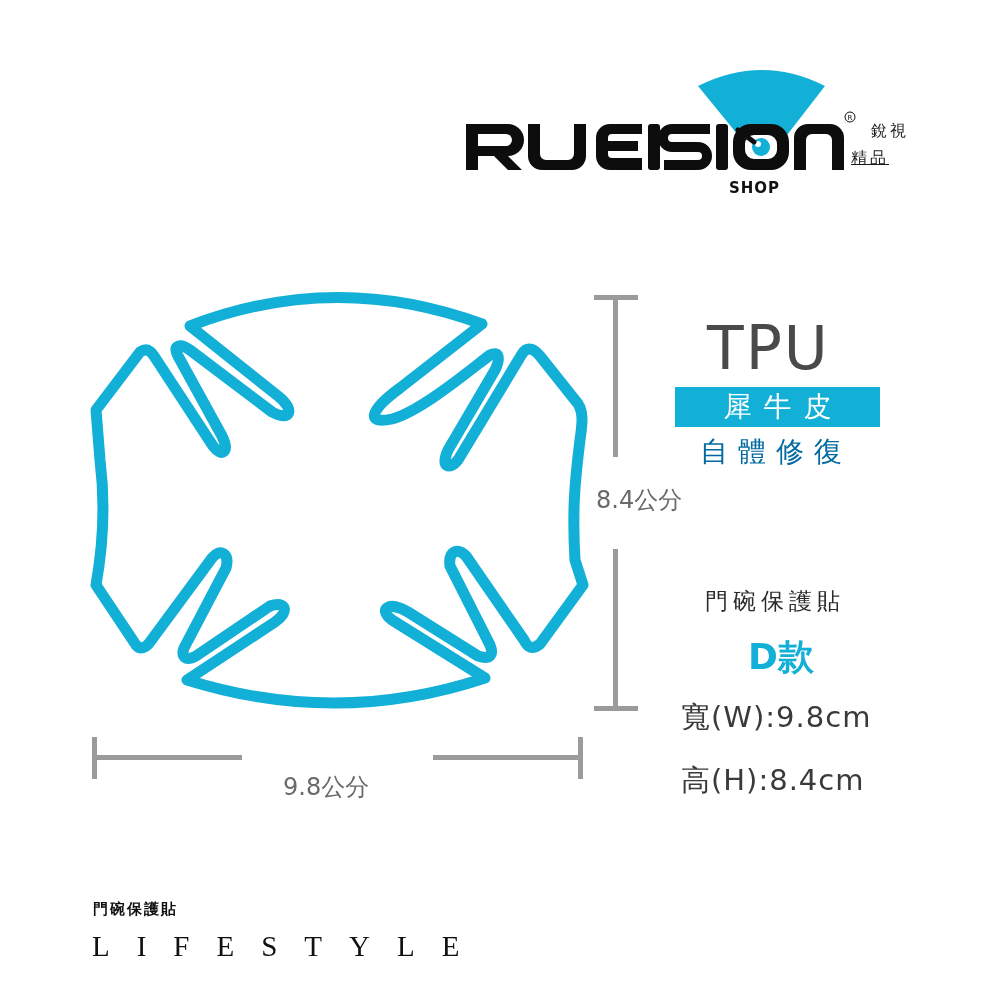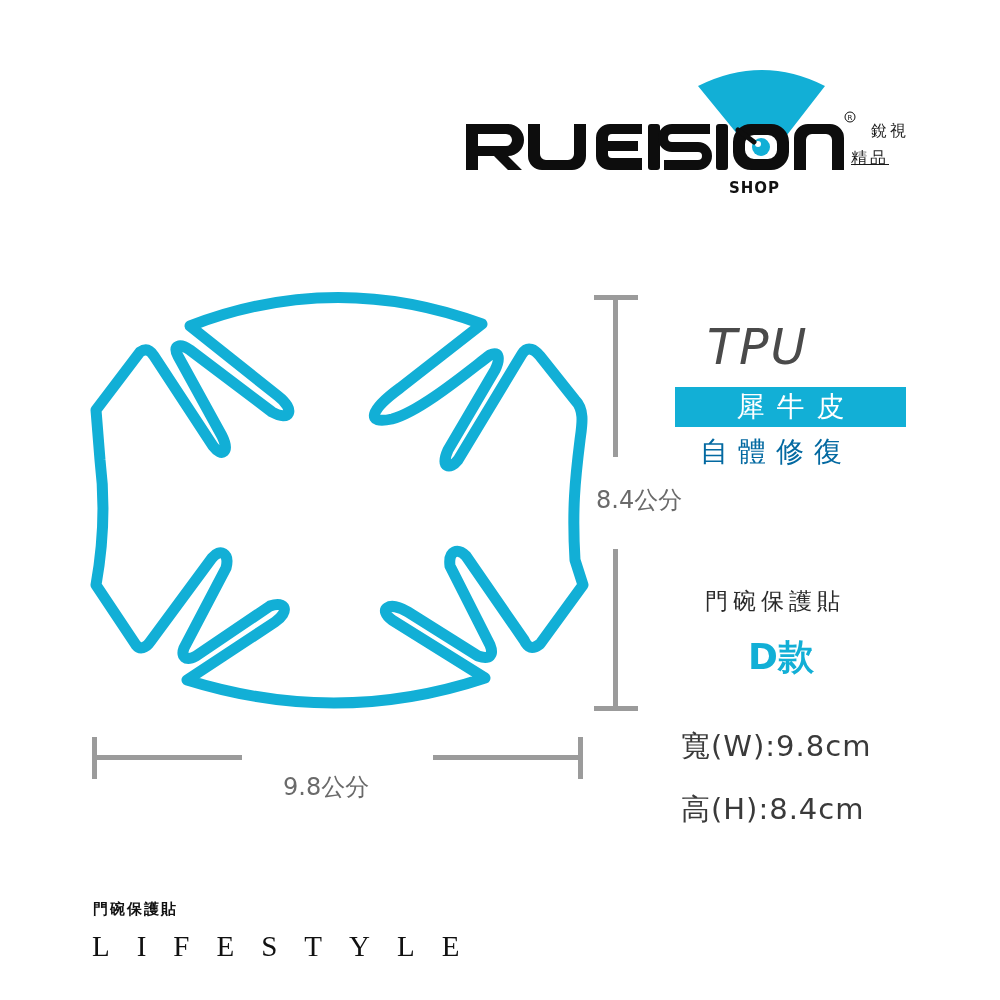--- a/index.html
+++ b/index.html
@@ -27,44 +27,43 @@
 
   
   .dim-color { background: #9b9b9b; }
   .dim-label {
     position: absolute; color: #6a6a6a; font-size: 24px; font-family: "DejaVu Sans", sans-serif;
     white-space: nowrap;
   }
 
   
   .tpu {
-    position: absolute; left: 707px; top: 312px; font-size: 49px; color: #4a4a4a;
-    font-family: "DejaVu Sans", sans-serif; letter-spacing: 2px; line-height: 72px; font-style: italic;
+    position: absolute; left: 707px; top: 312px; font-size: 60px; color: #4a4a4a;
+    font-family: "DejaVu Sans", sans-serif; letter-spacing: 2px; line-height: 72px;
   }
   .banner {
-    position: absolute; left: 675px; top: 387px; width: 231px; height: 40px;
+    position: absolute; left: 675px; top: 387px; width: 205px; height: 40px;
     background: #12AFD6; color: #fff; font-size: 28px; line-height: 40px; text-align: center;
     letter-spacing: 12px; text-indent: 12px;
   }
   .subtitle {
     position: absolute; left: 700px; top: 432px; font-size: 28px; color: #0369a1;
     letter-spacing: 10px; line-height: 40px;
   }
   .product-name {
     position: absolute; left: 705px; top: 585px; font-size: 23px; color: #2a2a2a;
     letter-spacing: 5px; line-height: 32px;
   }
   .variant {
     position: absolute; left: 748px; top: 633px; font-size: 36px; color: #12AFD6; font-weight: bold;
     line-height: 48px;
   }
   .spec {
     position: absolute; left: 681px; font-size: 29px; color: #3a3a3a; line-height: 40px;
     letter-spacing: 1px;
-    margin-top: 29px;
   }
 
   
   .footer-cat {
     position: absolute; left: 93px; top: 900px; font-size: 15px; color: #111; font-weight: bold;
     letter-spacing: 2px;
   }
   .footer-tag {
     position: absolute; left: 92px; top: 930px; font-size: 29px; color: #111;
     letter-spacing: 27px; font-family: Liberation Serif, serif;

